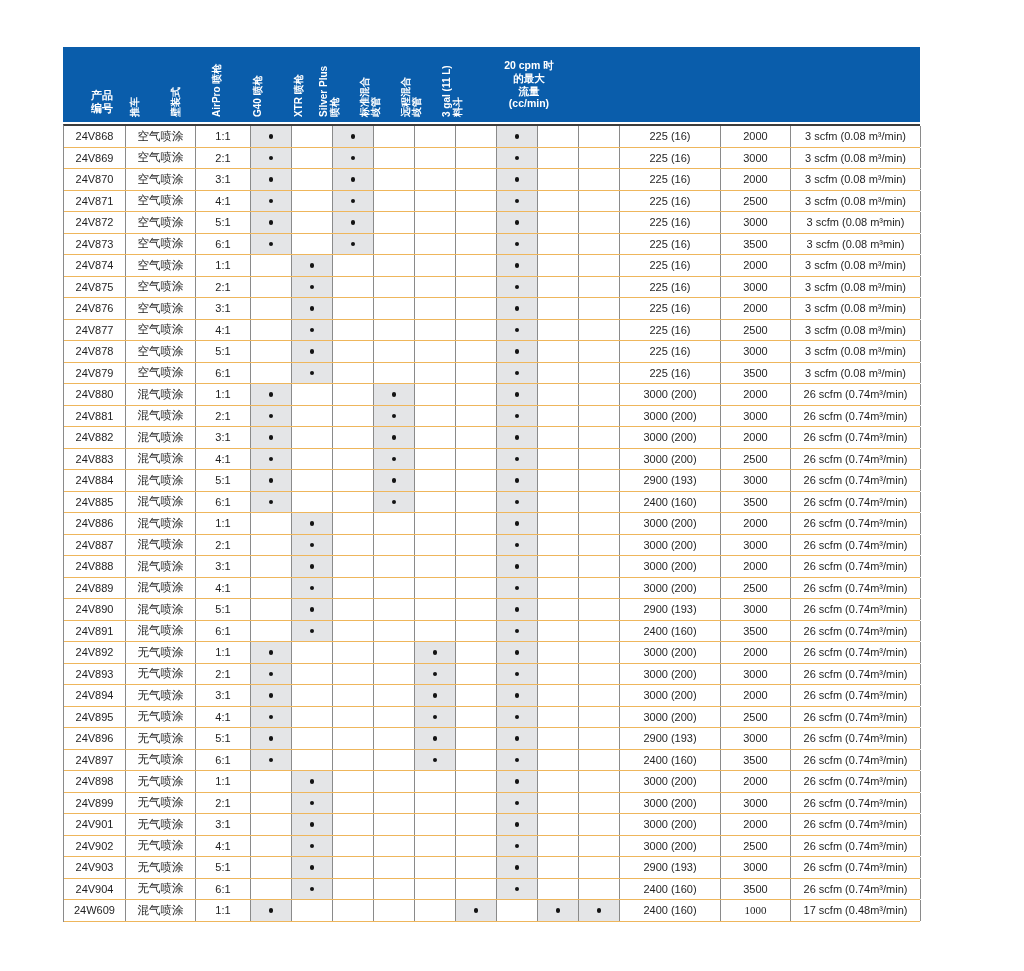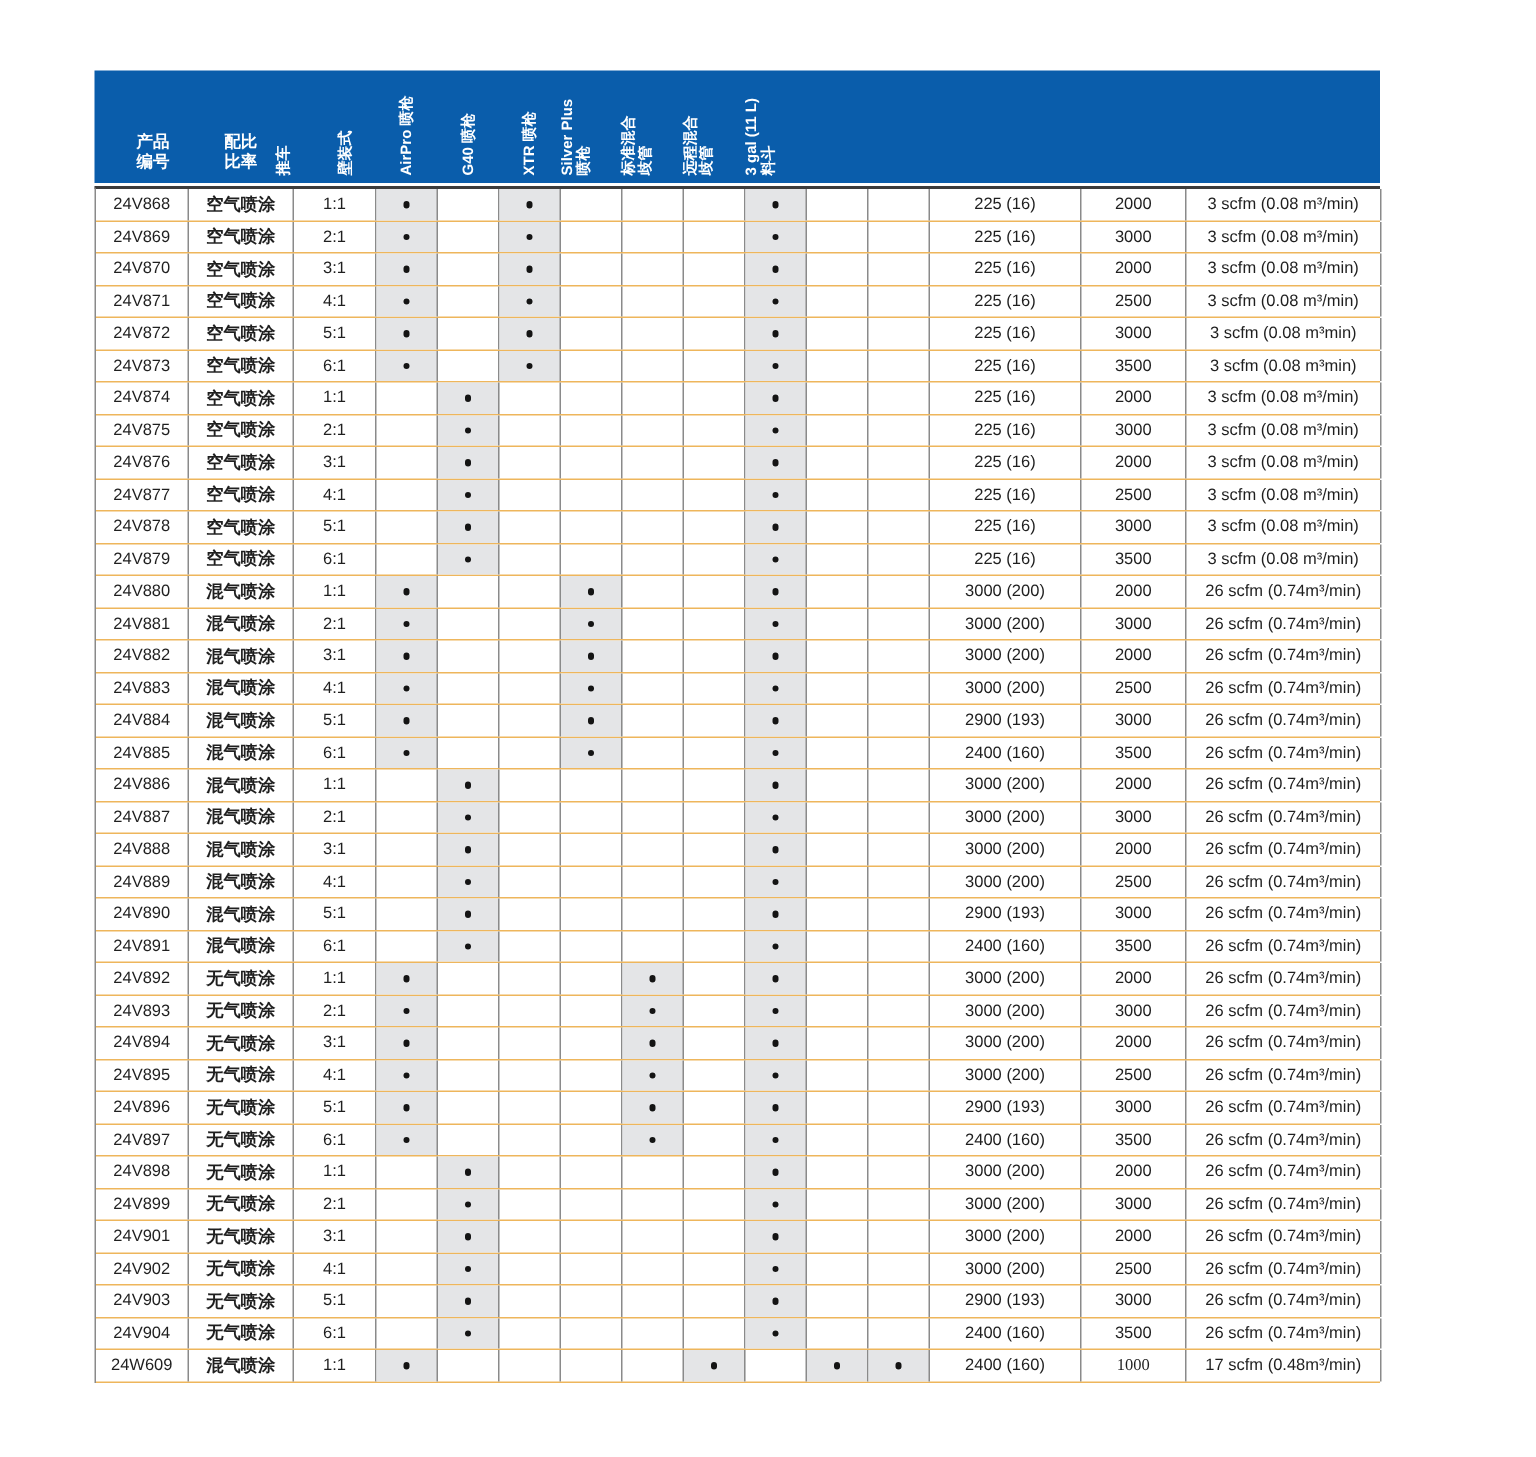--- a/index.html
+++ b/index.html
@@ -42,41 +42,37 @@
   .trow{
     display:flex;height:20.5px;
     border-bottom:1px solid var(--row-line,#eeb65c);
   }
   .cell{
     box-sizing:border-box;flex-shrink:0;
     border-right:1px solid #8a8a8a;
     display:flex;align-items:center;justify-content:center;
     font-size:11px;color:#1f1f1f;white-space:nowrap;overflow:hidden;
   }
-  .cell.cn{font-size:11.5px;font-weight:bold;}
+  .cell.cn{font-size:11.5px;}
   .cell.shade{background:var(--shade,#e4e5e7);}
   .dot{
     width:4.5px;height:4.5px;border-radius:50%;
     background:var(--dot-color,#141414);
   }
 </style>
 </head>
 <body>
 
 <div class="page">
   <div class="tbl">
     <div class="thead" id="thead">
         <div class="hcell plain" style="width: 62px;">
           <span>产品
 编号</span>
         </div>
-        <div class="hcell plain" style="width: 55px;">
-          <span>配比
-比率</span>
-        </div>
         <div class="hcell rotated" style="width: 41px;">
           <span style="margin-left: -5.5px;">推车</span>
         </div>
         <div class="hcell rotated" style="width: 41px;">
           <span style="margin-left: -5.5px;">壁装式</span>
         </div>
         <div class="hcell rotated" style="width: 41px;">
           <span style="margin-left: -5.5px;">AirPro 喷枪</span>
         </div>
         <div class="hcell rotated" style="width: 41px;">
@@ -93,20 +89,26 @@
           <span style="margin-left: -11px;">标准混合
 歧管</span>
         </div>
         <div class="hcell rotated" style="width: 41px;">
           <span style="margin-left: -11px;">远程混合
 歧管</span>
         </div>
         <div class="hcell rotated" style="width: 41px;">
           <span style="margin-left: -11px;">3 gal (11 L)
 料斗</span>
+        </div>
+        <div class="hcell center" style="width: 70px;">
+          <span>20 cpm 时
+的最大
+流量
+(cc/min)</span>
         </div>
       </div>
     <div class="tbody" id="tbody">
         <div class="trow">
           <div class="cell" style="width: 62px;">24V868</div>
           <div class="cell cn" style="width: 70px;">空气喷涂</div>
           <div class="cell" style="width: 55px;">1:1</div>
           <div class="cell shade" style="width: 41px;">
             <span class="dot"></span>
           </div>

